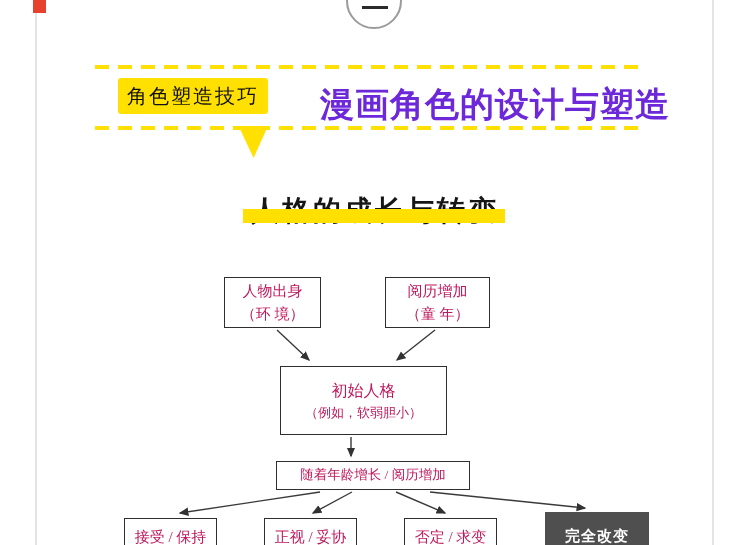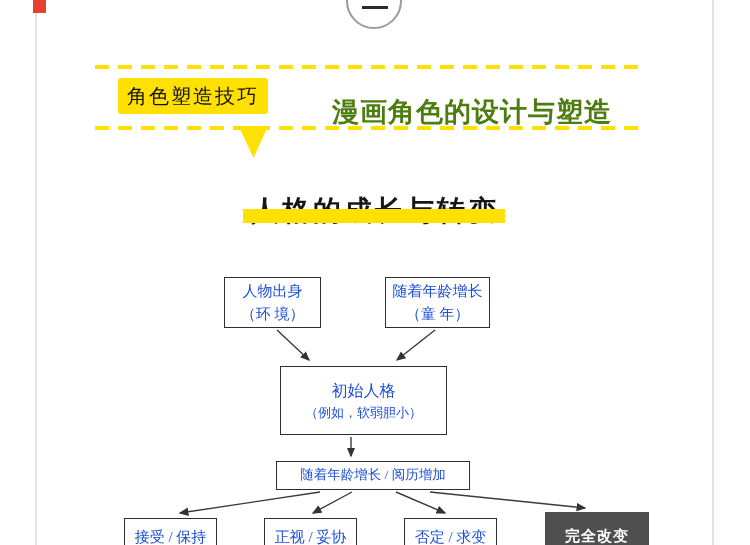--- a/index.html
+++ b/index.html
@@ -31,39 +31,39 @@
     background:#ffe000;border-radius:3px;
     display:flex;align-items:center;justify-content:center;
     font-weight:normal;font-size:20px;letter-spacing:2px;color:#111;
   }
   .badge-tail{
     position:absolute;left:236px;top:126px;width:32px;height:32px;
     background:#ffe000;
     clip-path:polygon(8% 0,100% 0,55% 100%);
   }
   .title{
-    position:absolute;left:320px;top:82px;margin:12px;
-    font-size:27px;font-weight:900;letter-spacing:1px;color:#4d7c0f;
+    position:absolute;left:320px;top:82px;margin:0;
+    font-size:34px;font-weight:900;letter-spacing:1px;color:#6d28d9;
   }
   .section-heading{
     position:absolute;left:0;top:192px;width:750px;text-align:center;
   }
   .highlight-bar{
     position:absolute;left:243px;top:209px;width:262px;height:14px;background:#ffe000;
   }
   .heading-text{
     position:relative;
     font-size:28px;font-weight:bold;letter-spacing:3px;color:#161616;
   }
   svg.arrows{position:absolute;left:0;top:0;pointer-events:none;}
   svg.arrows line{stroke:#3a3a3a;stroke-width:1.4;}
   .node{
     position:absolute;border:1.5px solid #2e2e2e;background:#fff;
     display:flex;flex-direction:column;align-items:center;justify-content:center;
-    font-family:"Liberation Serif","DejaVu Serif",serif;color:#1d4ed8;
+    font-family:"Liberation Serif","DejaVu Serif",serif;color:#be185d;
     box-sizing:border-box;text-align:center;line-height:1.5;
   }
   .node-origin{left:224px;top:277px;width:97px;height:51px;font-size:15px;}
   .node-past{left:385px;top:277px;width:105px;height:51px;font-size:15px;}
   .node-initial{left:280px;top:366px;width:167px;height:69px;font-size:16px;}
   .node-initial .sub{font-size:13px;}
   .node-growth{left:276px;top:461px;width:194px;height:29px;font-size:13.5px;}
   .node-outcome{top:518px;width:93px;height:46px;justify-content:flex-start;padding-top:7px;font-size:15px;}
   .node-outcome-0{left:124px;}
   .node-outcome-1{left:264px;}
@@ -113,21 +113,21 @@
     <line x1="396" y1="492" x2="445" y2="513" marker-end="url(#ah)"></line>
     <line x1="430" y1="492" x2="585" y2="508" marker-end="url(#ah)"></line>
   </svg>
 
   <div class="node node-origin">
     <span>人物出身</span>
     <span>（环 境）</span>
   </div>
 
   <div class="node node-past">
-    <span>随着年龄增长</span>
+    <span>阅历增加</span>
     <span>（童 年）</span>
   </div>
 
   <div class="node node-initial">
     <span>初始人格</span>
     <span class="sub">（例如，软弱胆小）</span>
   </div>
 
   <div class="node node-growth">
     <span>随着年龄增长 / 阅历增加</span>

